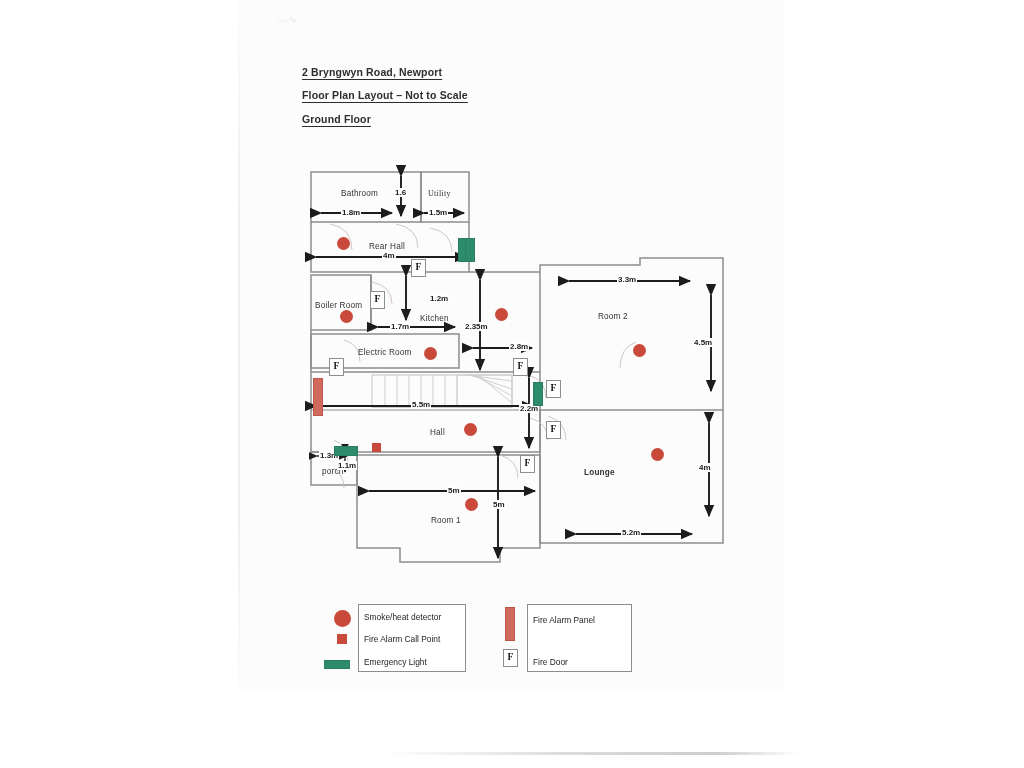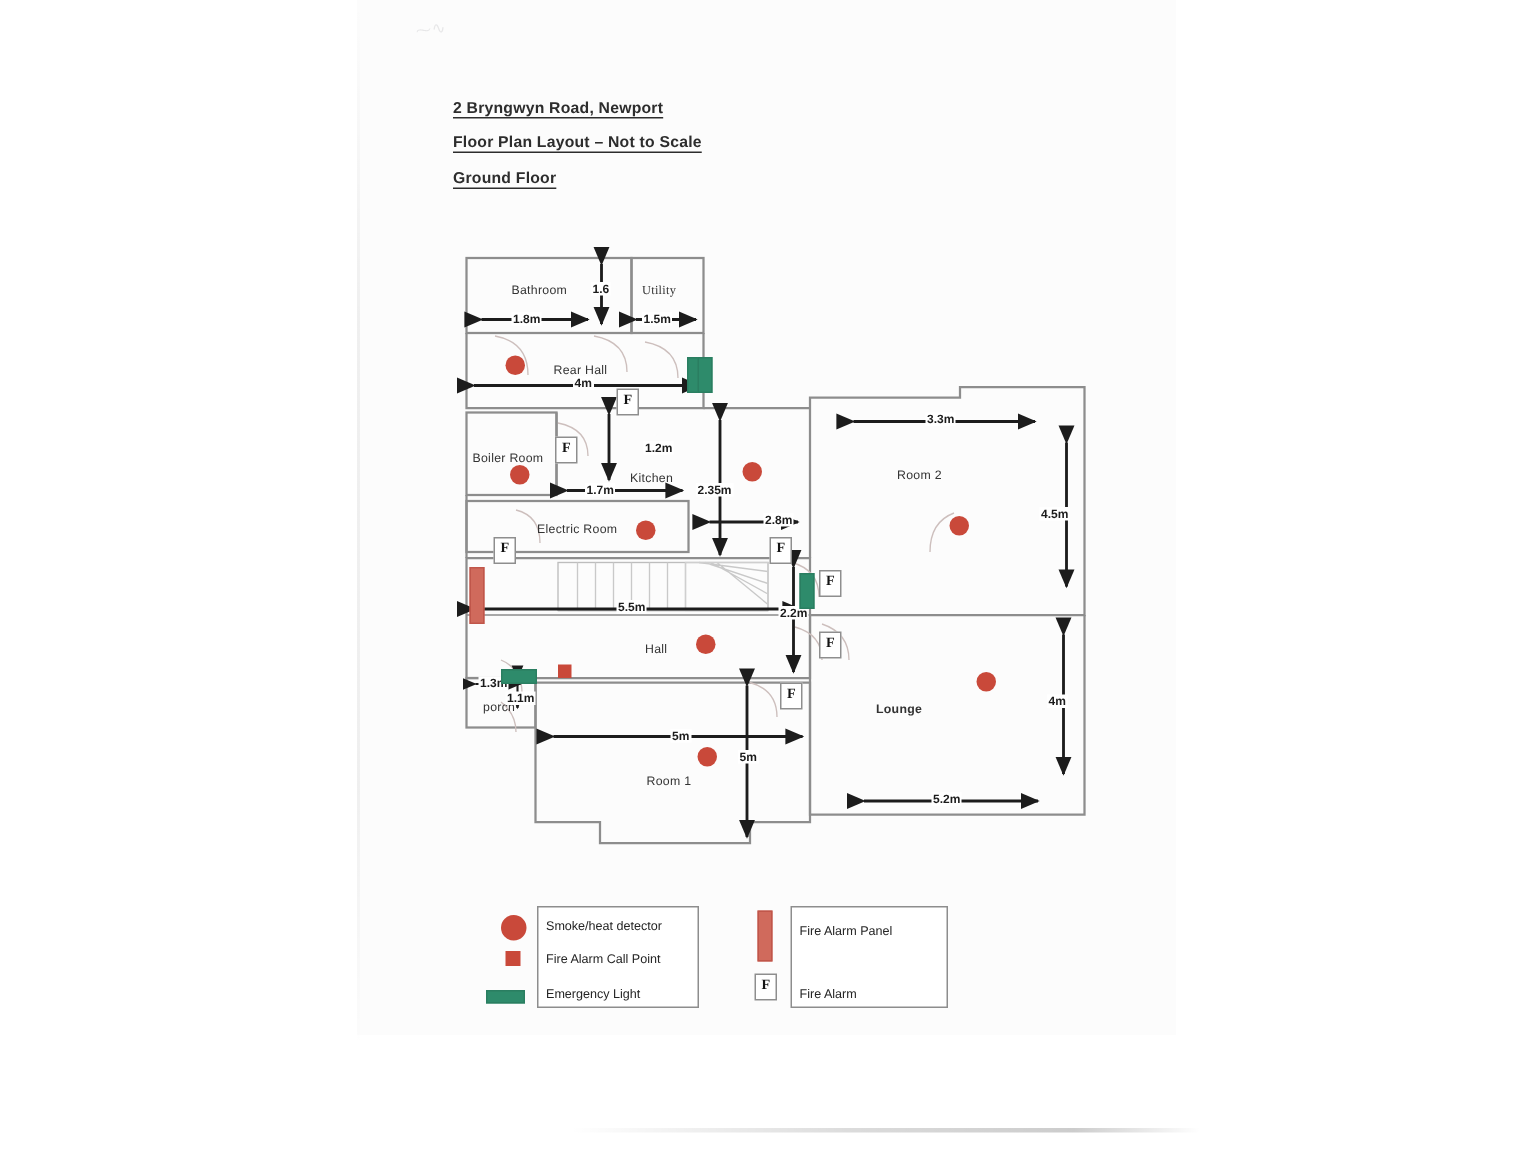--- a/index.html
+++ b/index.html
@@ -310,15 +310,15 @@
   <div class="callpoint" style="left:337px; top:634px; width:10px; height:10px;"></div>
   <div class="emlight horiz" style="left:324px; top:660px; width:24px; height:7px;"></div>
   <div class="legend-text" style="left:364px; top:612px;">Smoke/heat detector</div>
   <div class="legend-text" style="left:364px; top:634px;">Fire Alarm Call Point</div>
   <div class="legend-text" style="left:364px; top:657px;">Emergency Light</div>
 
   <div class="legend-box" style="left:527px; top:604px; width:103px; height:66px;"></div>
   <div class="panel-bar" style="left:505px; top:607px; width:8px; height:32px;"></div>
   <div class="firedoor" style="left:503px; top:649px;">F</div>
   <div class="legend-text" style="left:533px; top:615px;">Fire Alarm Panel</div>
-  <div class="legend-text" style="left:533px; top:657px;">Fire Alarm</div>
+  <div class="legend-text" style="left:533px; top:657px;">Fire Door</div>
 
 </div>
 
 </body></html>

